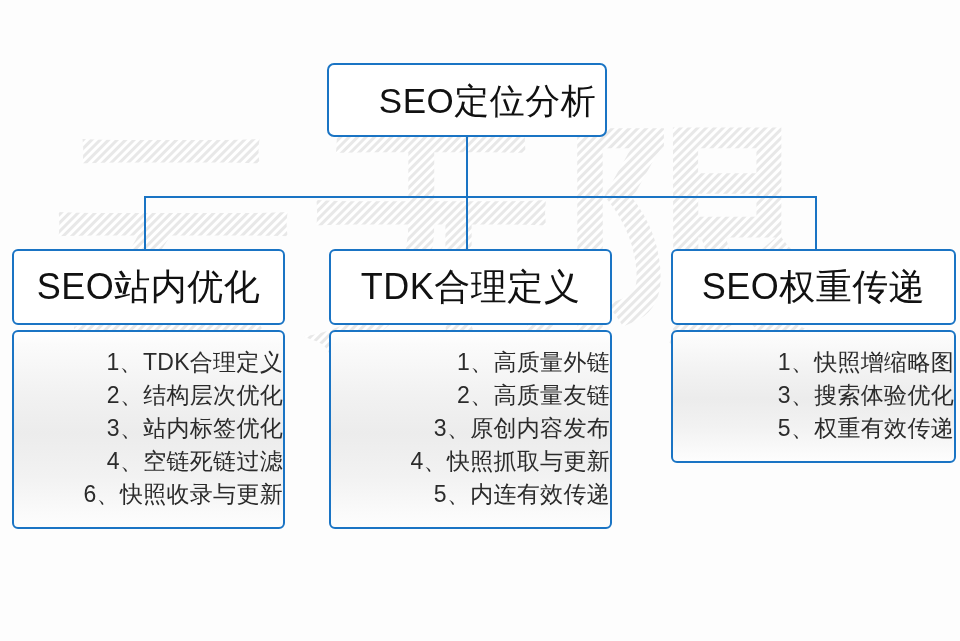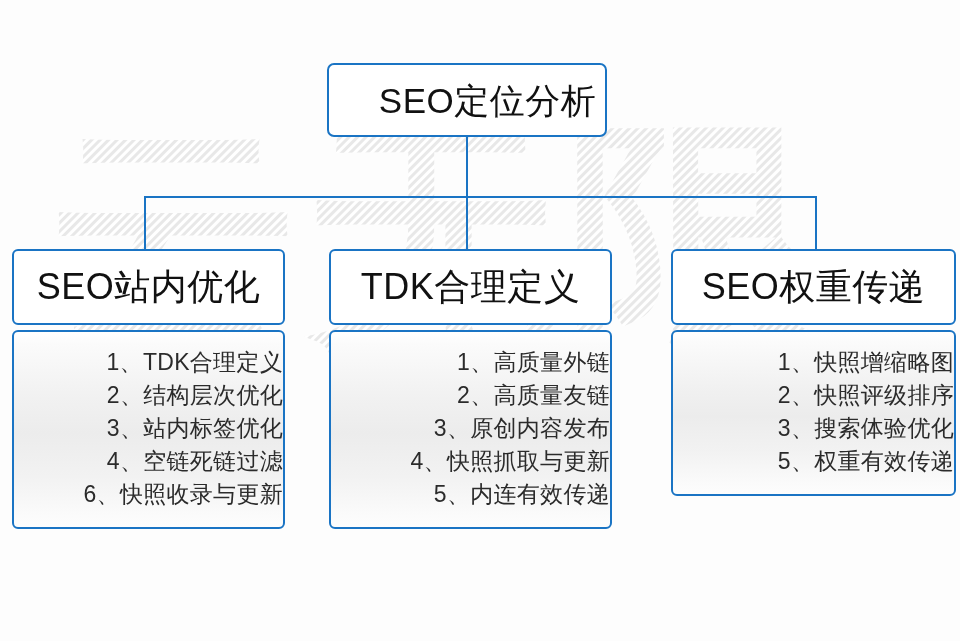--- a/index.html
+++ b/index.html
@@ -179,20 +179,19 @@
     </div>
   </div>
 
   <div class="column" id="col-2">
     <div class="col-head">
       <span class="col-head-text">SEO权重传递</span>
     </div>
     <div class="col-body">
       <ul class="col-list">
         <li>1、快照增缩略图</li>
-        <li>2、快照评级排序</li>
         <li>3、搜索体验优化</li>
         <li>5、权重有效传递</li>
       </ul>
     </div>
   </div>
 
 </div>
 
 </body></html>

